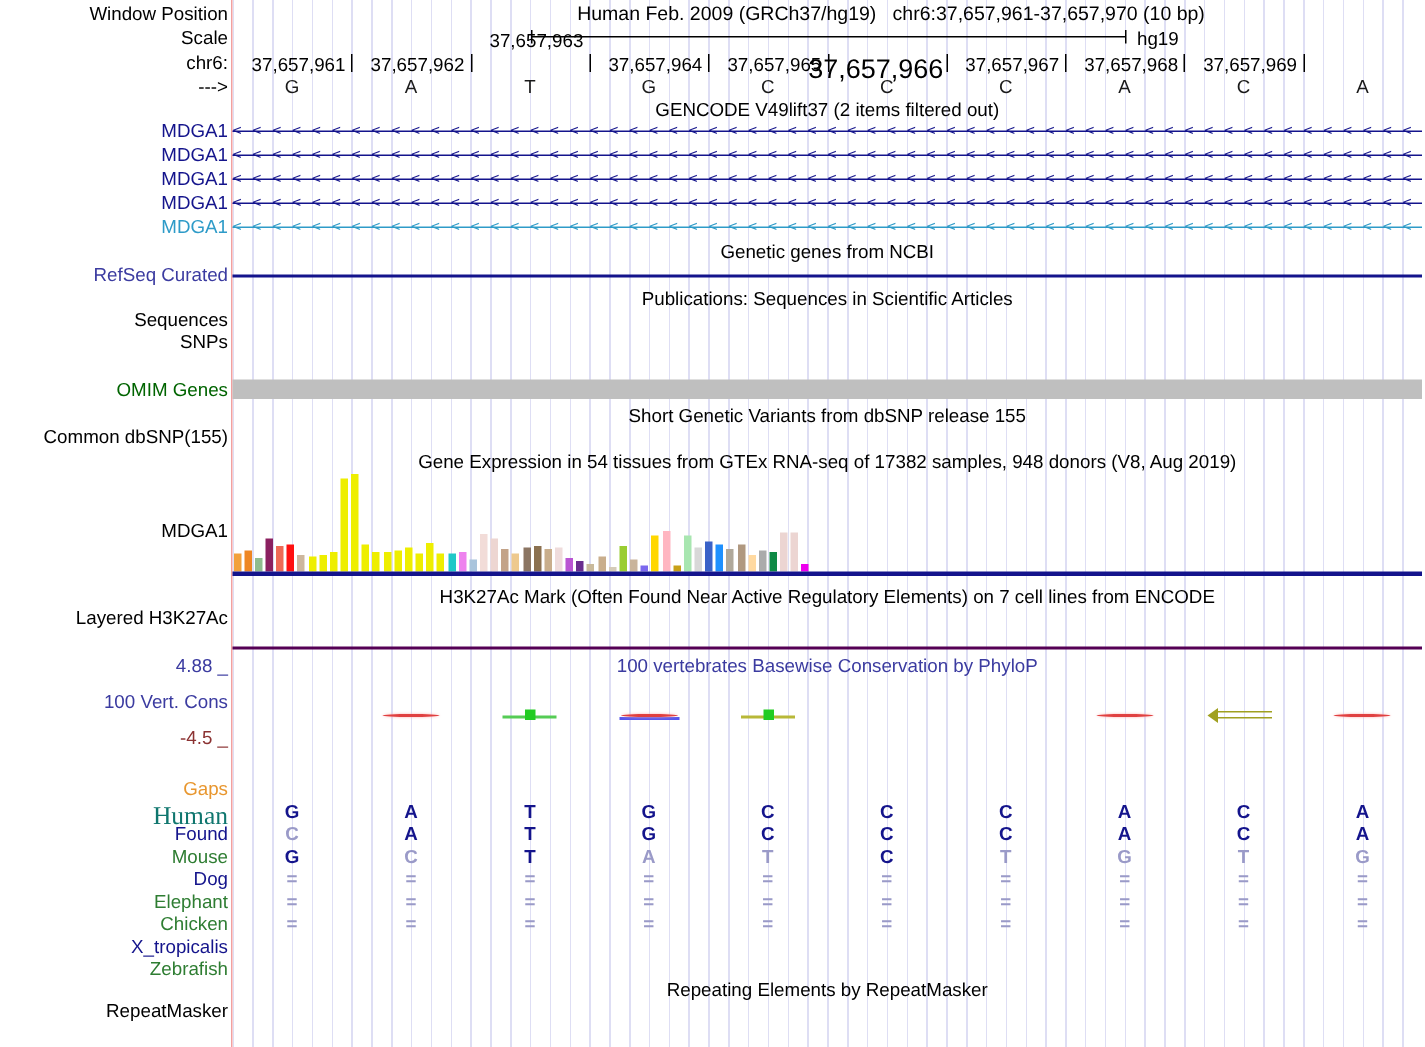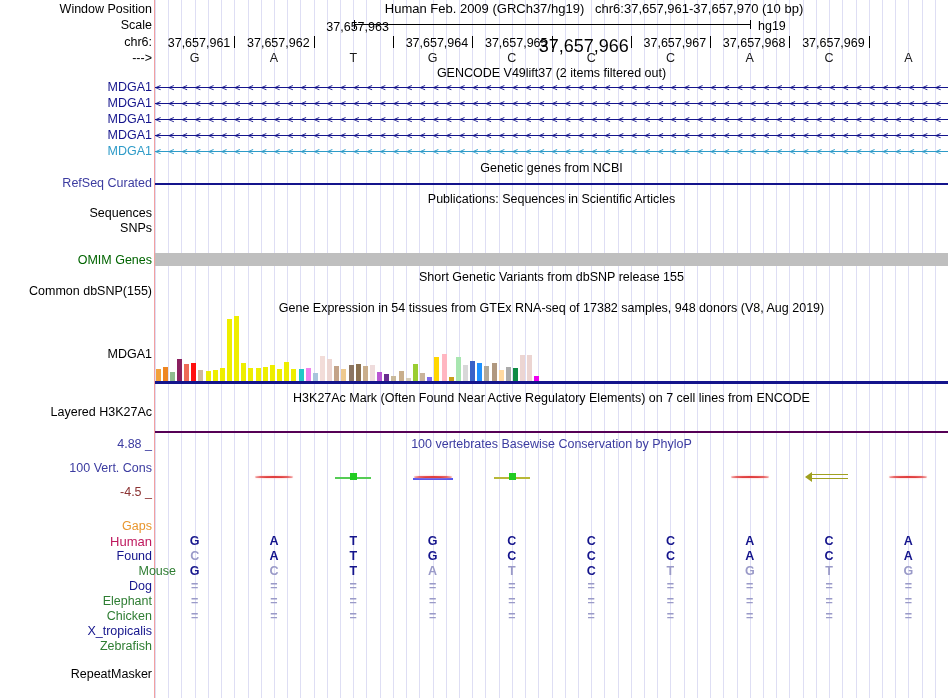--- a/index.html
+++ b/index.html
@@ -177,21 +177,21 @@
       <div class="abs" style="left: 508.85px; top: 473px; width: 7px; height: 7px; background: rgb(34, 204, 34);"></div>
       <div class="abs" style="left: 730.75px; top: 476px; width: 38px; height: 2px; background: rgb(224, 64, 64); border-radius: 50%; box-shadow: rgb(255, 176, 176) 0px 0px 2px;"></div>
       <div class="abs" style="left: 810.05px; top: 474px; width: 38px; height: 1px; background: rgb(160, 160, 32);"></div>
       <div class="abs" style="left: 810.05px; top: 478px; width: 38px; height: 1px; background: rgb(160, 160, 32);"></div>
       <div class="abs" style="left: 805.05px; top: 472px; width: 0px; height: 0px; border-top: 5px solid transparent; border-bottom: 5px solid transparent; border-right: 7px solid rgb(160, 160, 32);"></div>
       <div class="abs" style="left: 889.35px; top: 476px; width: 38px; height: 2px; background: rgb(224, 64, 64); border-radius: 50%; box-shadow: rgb(255, 176, 176) 0px 0px 2px;"></div>
     </div>
 
   <div id="multiz-rows">
       <div class="abs" style="top: 519px; left: 0px; width: 152px; text-align: right; font-size: 12.5px; color: rgb(232, 150, 46);">Gaps</div>
-      <div class="abs" style="top: 534px; left: 0px; width: 152px; text-align: right; font-size: 13px; color: #be185d;">Human</div>
+      <div class="abs" style="top: 534px; left: 0px; width: 152px; text-align: right; font-size: 17px; color: #0f766e; font-family: Liberation Serif, serif;">Human</div>
       <div class="abs" style="top: 534px; left: 183.65px; width: 22px; text-align: center; font-size: 12.5px; font-weight: bold; color: rgb(20, 20, 140);">G</div>
       <div class="abs" style="top: 534px; left: 262.95px; width: 22px; text-align: center; font-size: 12.5px; font-weight: bold; color: rgb(20, 20, 140);">A</div>
       <div class="abs" style="top: 534px; left: 342.25px; width: 22px; text-align: center; font-size: 12.5px; font-weight: bold; color: rgb(20, 20, 140);">T</div>
       <div class="abs" style="top: 534px; left: 421.55px; width: 22px; text-align: center; font-size: 12.5px; font-weight: bold; color: rgb(20, 20, 140);">G</div>
       <div class="abs" style="top: 534px; left: 500.85px; width: 22px; text-align: center; font-size: 12.5px; font-weight: bold; color: rgb(20, 20, 140);">C</div>
       <div class="abs" style="top: 534px; left: 580.15px; width: 22px; text-align: center; font-size: 12.5px; font-weight: bold; color: rgb(20, 20, 140);">C</div>
       <div class="abs" style="top: 534px; left: 659.45px; width: 22px; text-align: center; font-size: 12.5px; font-weight: bold; color: rgb(20, 20, 140);">C</div>
       <div class="abs" style="top: 534px; left: 738.75px; width: 22px; text-align: center; font-size: 12.5px; font-weight: bold; color: rgb(20, 20, 140);">A</div>
       <div class="abs" style="top: 534px; left: 818.05px; width: 22px; text-align: center; font-size: 12.5px; font-weight: bold; color: rgb(20, 20, 140);">C</div>
       <div class="abs" style="top: 534px; left: 897.35px; width: 22px; text-align: center; font-size: 12.5px; font-weight: bold; color: rgb(20, 20, 140);">A</div>
@@ -199,21 +199,21 @@
       <div class="abs" style="top: 549px; left: 183.65px; width: 22px; text-align: center; font-size: 12.5px; font-weight: bold; color: rgb(154, 154, 200);">C</div>
       <div class="abs" style="top: 549px; left: 262.95px; width: 22px; text-align: center; font-size: 12.5px; font-weight: bold; color: rgb(20, 20, 140);">A</div>
       <div class="abs" style="top: 549px; left: 342.25px; width: 22px; text-align: center; font-size: 12.5px; font-weight: bold; color: rgb(20, 20, 140);">T</div>
       <div class="abs" style="top: 549px; left: 421.55px; width: 22px; text-align: center; font-size: 12.5px; font-weight: bold; color: rgb(20, 20, 140);">G</div>
       <div class="abs" style="top: 549px; left: 500.85px; width: 22px; text-align: center; font-size: 12.5px; font-weight: bold; color: rgb(20, 20, 140);">C</div>
       <div class="abs" style="top: 549px; left: 580.15px; width: 22px; text-align: center; font-size: 12.5px; font-weight: bold; color: rgb(20, 20, 140);">C</div>
       <div class="abs" style="top: 549px; left: 659.45px; width: 22px; text-align: center; font-size: 12.5px; font-weight: bold; color: rgb(20, 20, 140);">C</div>
       <div class="abs" style="top: 549px; left: 738.75px; width: 22px; text-align: center; font-size: 12.5px; font-weight: bold; color: rgb(20, 20, 140);">A</div>
       <div class="abs" style="top: 549px; left: 818.05px; width: 22px; text-align: center; font-size: 12.5px; font-weight: bold; color: rgb(20, 20, 140);">C</div>
       <div class="abs" style="top: 549px; left: 897.35px; width: 22px; text-align: center; font-size: 12.5px; font-weight: bold; color: rgb(20, 20, 140);">A</div>
-      <div class="abs" style="top: 564px; left: 0px; width: 152px; text-align: right; font-size: 12.5px; color: rgb(46, 125, 50); padding-left: 24px;">Mouse</div>
+      <div class="abs" style="top: 564px; left: 0px; width: 152px; text-align: right; font-size: 12.5px; color: rgb(46, 125, 50);">Mouse</div>
       <div class="abs" style="top: 564px; left: 183.65px; width: 22px; text-align: center; font-size: 12.5px; font-weight: bold; color: rgb(20, 20, 140);">G</div>
       <div class="abs" style="top: 564px; left: 262.95px; width: 22px; text-align: center; font-size: 12.5px; font-weight: bold; color: rgb(154, 154, 200);">C</div>
       <div class="abs" style="top: 564px; left: 342.25px; width: 22px; text-align: center; font-size: 12.5px; font-weight: bold; color: rgb(20, 20, 140);">T</div>
       <div class="abs" style="top: 564px; left: 421.55px; width: 22px; text-align: center; font-size: 12.5px; font-weight: bold; color: rgb(154, 154, 200);">A</div>
       <div class="abs" style="top: 564px; left: 500.85px; width: 22px; text-align: center; font-size: 12.5px; font-weight: bold; color: rgb(154, 154, 200);">T</div>
       <div class="abs" style="top: 564px; left: 580.15px; width: 22px; text-align: center; font-size: 12.5px; font-weight: bold; color: rgb(20, 20, 140);">C</div>
       <div class="abs" style="top: 564px; left: 659.45px; width: 22px; text-align: center; font-size: 12.5px; font-weight: bold; color: rgb(154, 154, 200);">T</div>
       <div class="abs" style="top: 564px; left: 738.75px; width: 22px; text-align: center; font-size: 12.5px; font-weight: bold; color: rgb(154, 154, 200);">G</div>
       <div class="abs" style="top: 564px; left: 818.05px; width: 22px; text-align: center; font-size: 12.5px; font-weight: bold; color: rgb(154, 154, 200);">T</div>
       <div class="abs" style="top: 564px; left: 897.35px; width: 22px; text-align: center; font-size: 12.5px; font-weight: bold; color: rgb(154, 154, 200);">G</div>
@@ -247,14 +247,15 @@
       <div class="abs" style="top: 609px; left: 500.85px; width: 22px; text-align: center; font-size: 12.5px; font-weight: bold; color: rgb(154, 154, 200);">=</div>
       <div class="abs" style="top: 609px; left: 580.15px; width: 22px; text-align: center; font-size: 12.5px; font-weight: bold; color: rgb(154, 154, 200);">=</div>
       <div class="abs" style="top: 609px; left: 659.45px; width: 22px; text-align: center; font-size: 12.5px; font-weight: bold; color: rgb(154, 154, 200);">=</div>
       <div class="abs" style="top: 609px; left: 738.75px; width: 22px; text-align: center; font-size: 12.5px; font-weight: bold; color: rgb(154, 154, 200);">=</div>
       <div class="abs" style="top: 609px; left: 818.05px; width: 22px; text-align: center; font-size: 12.5px; font-weight: bold; color: rgb(154, 154, 200);">=</div>
       <div class="abs" style="top: 609px; left: 897.35px; width: 22px; text-align: center; font-size: 12.5px; font-weight: bold; color: rgb(154, 154, 200);">=</div>
       <div class="abs" style="top: 624px; left: 0px; width: 152px; text-align: right; font-size: 12.5px; color: rgb(20, 20, 140);">X_tropicalis</div>
       <div class="abs" style="top: 639px; left: 0px; width: 152px; text-align: right; font-size: 12.5px; color: rgb(46, 125, 50);">Zebrafish</div>
     </div>
 
+  <div class="chead" style="top:654px">Repeating Elements by RepeatMasker</div>
   <div class="llabel" style="top:668px">RepeatMasker</div>
 </div>
 
 </body></html>

